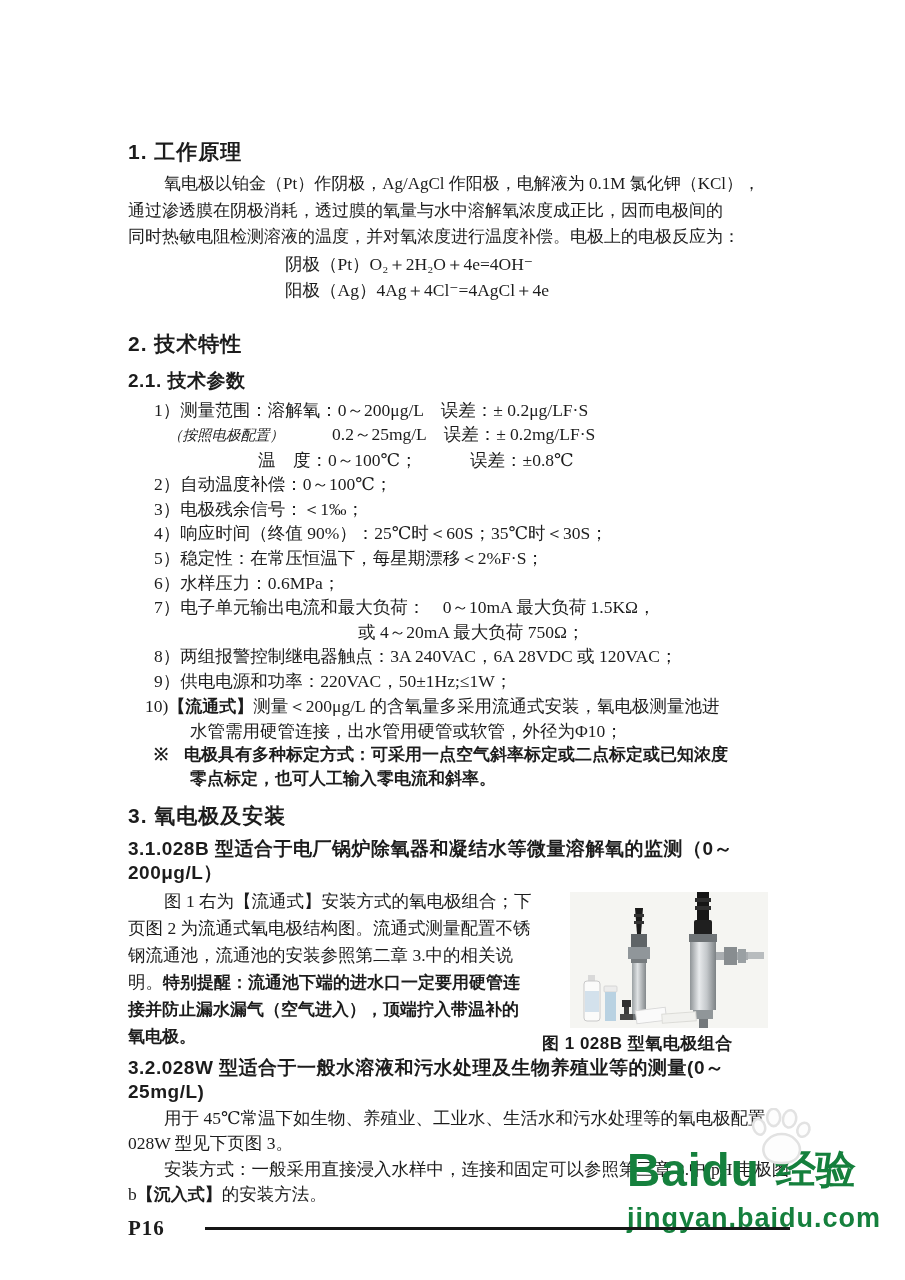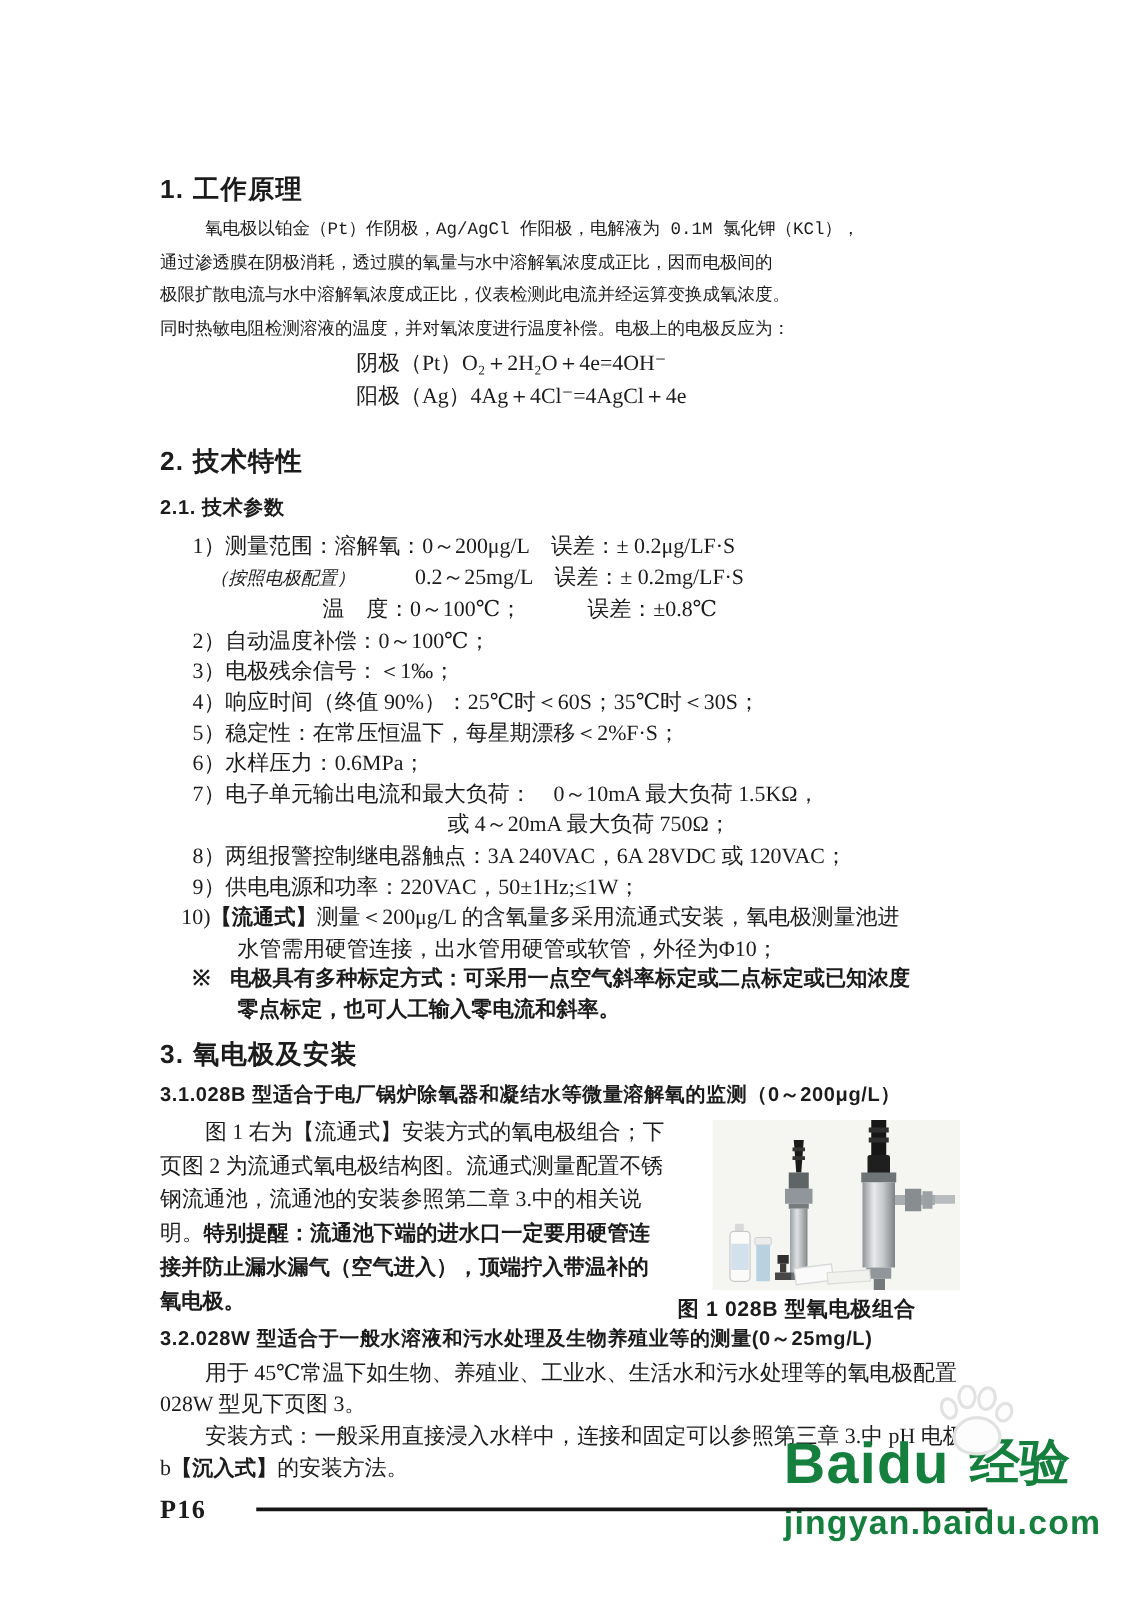--- a/index.html
+++ b/index.html
@@ -10,43 +10,43 @@
   }
   .content{padding:138px 113px 0 128px;}
 
   
   .h-major{
     font-family:"Liberation Sans","DejaVu Sans",sans-serif;
     font-size:21px;font-weight:600;line-height:28px;margin:0;letter-spacing:1px;
   }
   .h-minor{
     font-family:"Liberation Sans","DejaVu Sans",sans-serif;
-    font-size:16px;font-weight:600;line-height:24px;margin:0;letter-spacing:.5px;
+    font-size:19px;font-weight:600;line-height:24px;margin:0;letter-spacing:.5px;
   }
   .sans-em{
     font-family:"Liberation Sans","DejaVu Sans",sans-serif;
     font-weight:600;font-size:17px;
   }
 
-  .bline{font-size:14px;line-height:26.5px;font-family:Liberation Mono, monospace;}
+  .bline{font-size:17px;line-height:26.5px;}
   .bline.first{padding-left:36px;}
   .eq{font-size:17.5px;line-height:26px;margin-left:157px;}
 
   .h2-wrap{margin-top:27px;}
   .h21-wrap{margin-top:11px;}
 
   .items{margin-top:5px;margin-left:26px;font-size:17.5px;line-height:24.6px;}
   .spec-note{font-size:14.5px;font-style:italic;}
   .spec-note-row{padding-left:14px;}
   .gap-rest{margin-left:48px;}
   .temp-row{padding-left:104px;}
   .cont7{padding-left:204px;}
   .row10{margin-left:-9px;}
   .cont-indent{padding-left:36px;}
-  .star-row{font-family:Liberation Sans, sans-serif;font-weight:600;font-size:17px;}
+  .star-row{font-family:Liberation Mono, monospace;font-weight:600;font-size:17px;}
   .star-marker{display:inline-block;width:30px;}
 
   .h3-wrap{margin-top:9px;}
   .h31-wrap{margin-top:7px;margin-bottom:3px;}
   .s3-body{font-size:17.5px;line-height:27px;}
   .s3-body .pindent{padding-left:0;text-indent:36px;margin:0;}
 
   .figure{float:right;width:250px;margin:2px 0 0 8px;}
   .figure svg{display:block;}
   .fig-caption{
@@ -73,21 +73,20 @@
 </style>
 </head>
 <body>
 
 <div class="content">
 
   <div class="h-major">1. 工作原理</div>
   <div style="margin-top:5px;">
     <div class="bline first">氧电极以铂金（Pt）作阴极，Ag/AgCl 作阳极，电解液为 0.1M 氯化钾（KCl），</div>
     <div class="bline">通过渗透膜在阴极消耗，透过膜的氧量与水中溶解氧浓度成正比，因而电极间的</div>
-    <div class="bline">极限扩散电流与水中溶解氧浓度成正比，仪表检测此电流并经运算变换成氧浓度。</div>
     <div class="bline">同时热敏电阻检测溶液的温度，并对氧浓度进行温度补偿。电极上的电极反应为：</div>
   </div>
   <div>
     <div class="eq">阴极（Pt）O₂＋2H₂O＋4e=4OH⁻</div>
     <div class="eq">阳极（Ag）4Ag＋4Cl⁻=4AgCl＋4e</div>
   </div>
 
   <div class="h2-wrap">
       <div class="h-major">2. 技术特性</div>
     </div>

